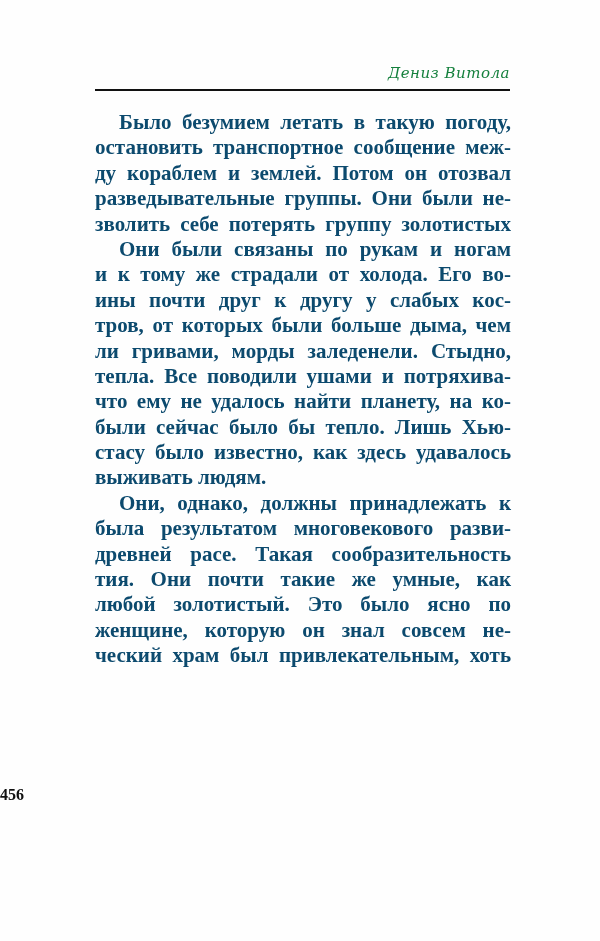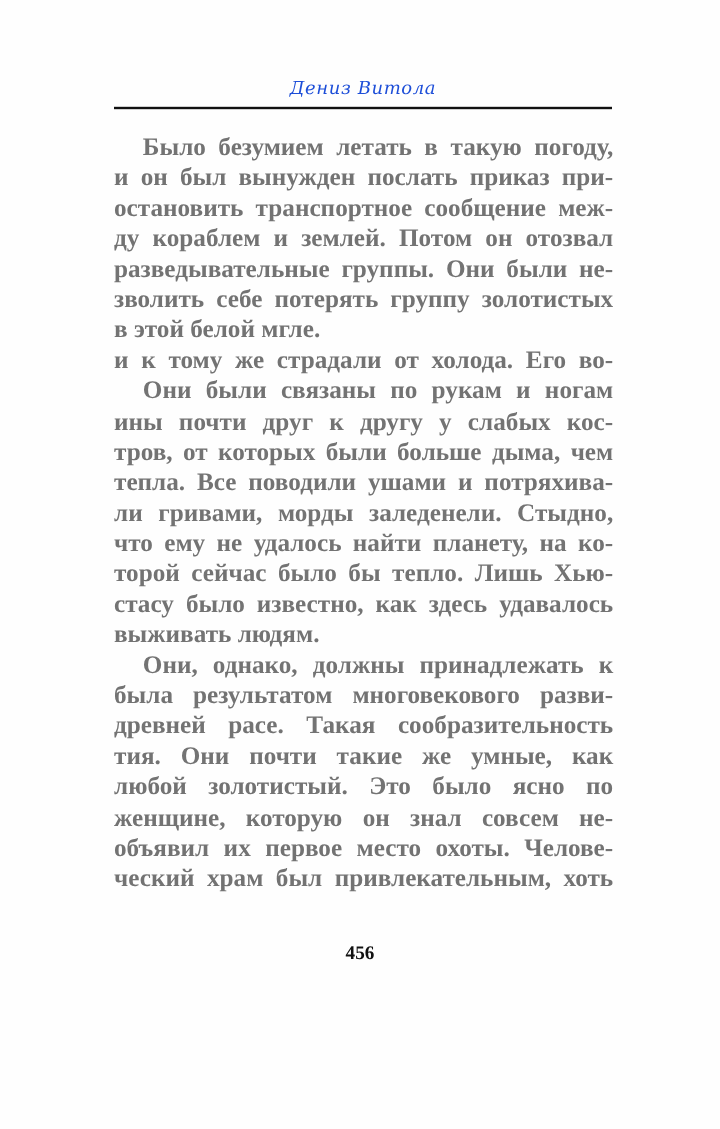--- a/index.html
+++ b/index.html
@@ -1,62 +1,59 @@
 <!DOCTYPE html>
 <html><head>
 <meta charset="utf-8">
 <style>
   html, body { margin:0; padding:0; }
   body { width:600px; height:941px; background:#fefefe; position:relative; overflow:hidden; }
-  .running-head { position:absolute; left:95px; width:415px; top:64px; text-align:center;
-    font-family:"DejaVu Serif", serif; font-style:italic; font-size:15px; color:#1d4ed8; letter-spacing:0.5px; }
+  .running-head { position:absolute; left:95px; width:415px; top:64px; text-align:right;
+    font-family:"DejaVu Serif", serif; font-style:italic; font-size:15px; color:#15803d; letter-spacing:0.5px; }
   .rule { position:absolute; left:95px; width:415px; top:89px; height:0; border-top:2px solid #111; }
   .body-text { position:absolute; left:95px; width:416px; top:110px;
-    font-family:"Liberation Serif", serif; font-size:21px; line-height:25.4px; color:#737373; font-weight:bold; }
+    font-family:"Liberation Serif", serif; font-size:21px; line-height:25.4px; color:#0c4a6e; font-weight:bold; }
   .line { display:block; text-align:justify; text-align-last:justify; white-space:nowrap; height:25.4px; }
   .line.last { text-align-last:left; }
   .line.indent { padding-left:24px; }
-  .page-number { position:absolute; left:0; width:600px; top:786px; text-align:center;
+  .page-number { position:absolute; left:0; width:600px; top:786px; 
     font-family:"Liberation Serif", serif; font-weight:bold; font-size:16px; color:#111; }
 </style>
 </head>
 <body>
 
 <div class="running-head">Дениз Витола</div>
 <div class="rule"></div>
 
 <div class="body-text">
   <div>
     <span class="line indent">Было безумием летать в такую погоду,</span>
-    <span class="line">и он был вынужден послать приказ при-</span>
     <span class="line">остановить транспортное сообщение меж-</span>
     <span class="line">ду кораблем и землей. Потом он отозвал</span>
     <span class="line">разведывательные группы. Они были не-</span>
     <span class="line">зволить себе потерять группу золотистых</span>
-    <span class="line last">в этой белой мгле.</span>
   </div>
   <div>
+    <span class="line indent">Они были связаны по рукам и ногам</span>
     <span class="line">и к тому же страдали от холода. Его во-</span>
-    <span class="line indent">Они были связаны по рукам и ногам</span>
     <span class="line">ины почти друг к другу у слабых кос-</span>
     <span class="line">тров, от которых были больше дыма, чем</span>
+    <span class="line">ли гривами, морды заледенели. Стыдно,</span>
     <span class="line">тепла. Все поводили ушами и потряхива-</span>
-    <span class="line">ли гривами, морды заледенели. Стыдно,</span>
     <span class="line">что ему не удалось найти планету, на ко-</span>
-    <span class="line">торой сейчас было бы тепло. Лишь Хью-</span>
+    <span class="line">были сейчас было бы тепло. Лишь Хью-</span>
     <span class="line">стасу было известно, как здесь удавалось</span>
     <span class="line last">выживать людям.</span>
   </div>
   <div>
     <span class="line indent">Они, однако, должны принадлежать к</span>
     <span class="line">была результатом многовекового разви-</span>
     <span class="line">древней расе. Такая сообразительность</span>
     <span class="line">тия. Они почти такие же умные, как</span>
     <span class="line">любой золотистый. Это было ясно по</span>
     <span class="line">женщине, которую он знал совсем не-</span>
   </div>
   <div>
-    <span class="line">объявил их первое место охоты. Челове-</span>
     <span class="line">ческий храм был привлекательным, хоть</span>
   </div>
 </div>
 
 <div class="page-number">456</div>
 
 </body></html>

